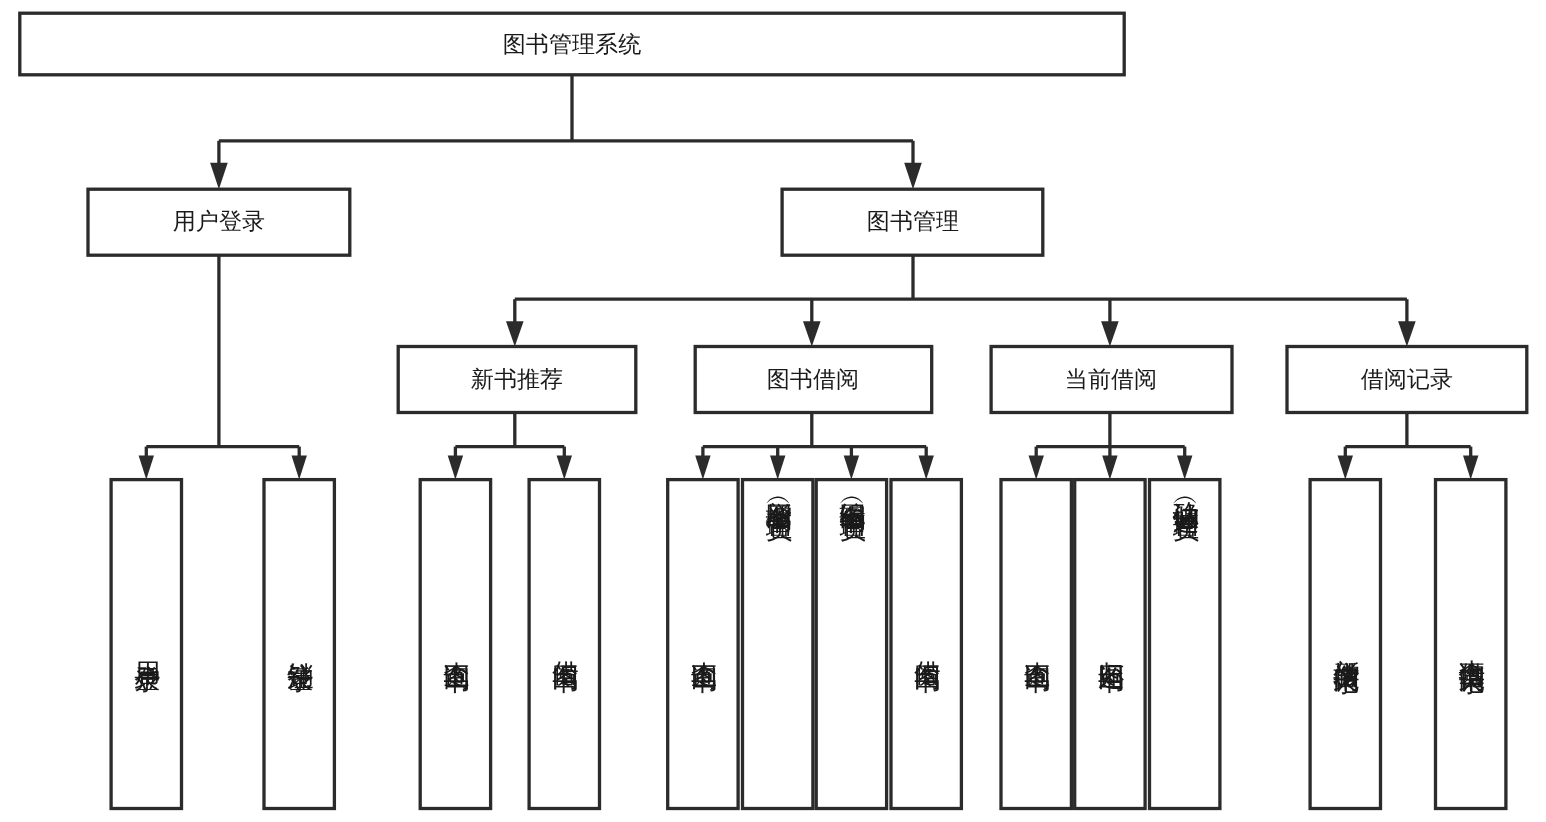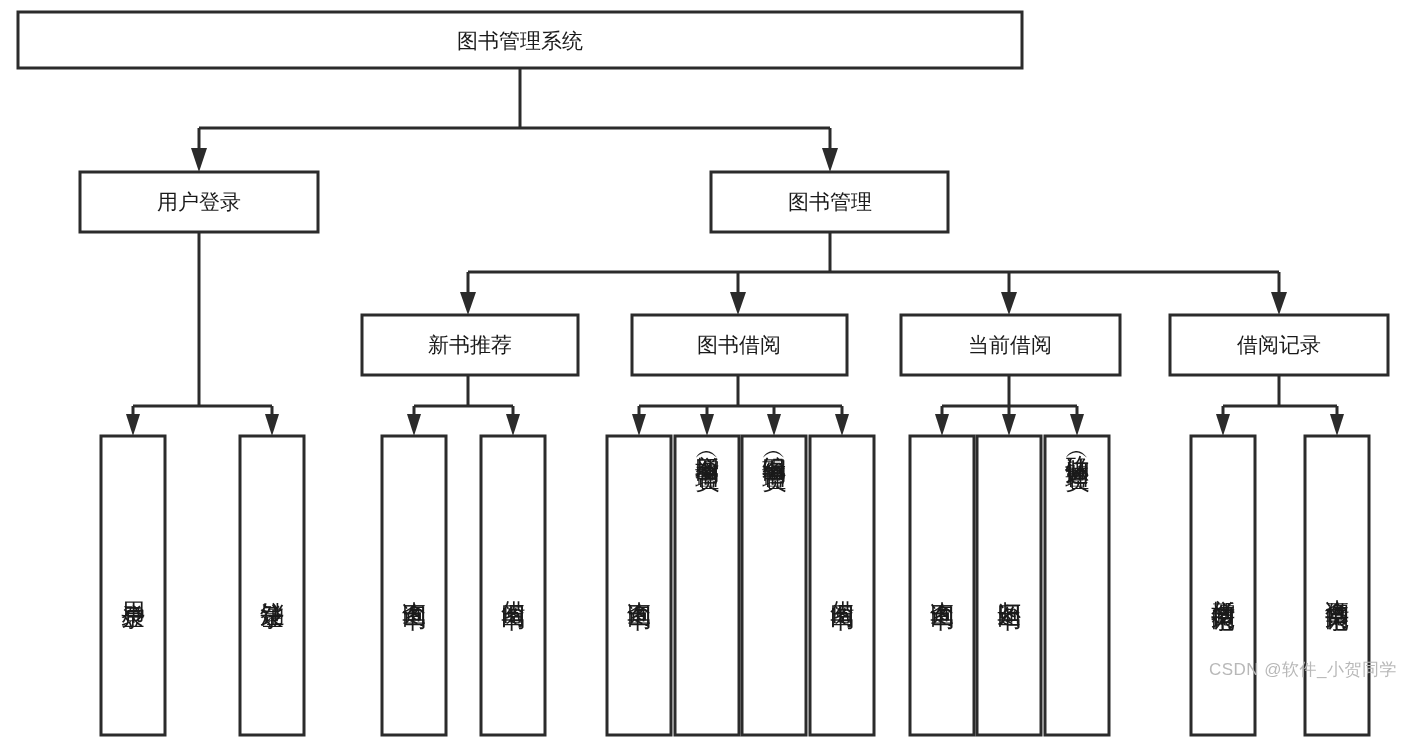--- a/index.html
+++ b/index.html
@@ -237,15 +237,14 @@
     <span class="leaf-label">确认归还（管理员）</span>
   </div>
 
   <div class="leaf-label-wrap" style="left:1191px; top:436px; width:64px; height:299px;">
     <span class="leaf-label">新增借阅记录</span>
   </div>
   <div class="leaf-label-wrap" style="left:1305px; top:436px; width:64px; height:299px;">
     <span class="leaf-label">查询借阅记录</span>
   </div>
 
-  <div class="watermark">CSDN @软件_小贺同学</div>
 
 </div>
 
 </body></html>

